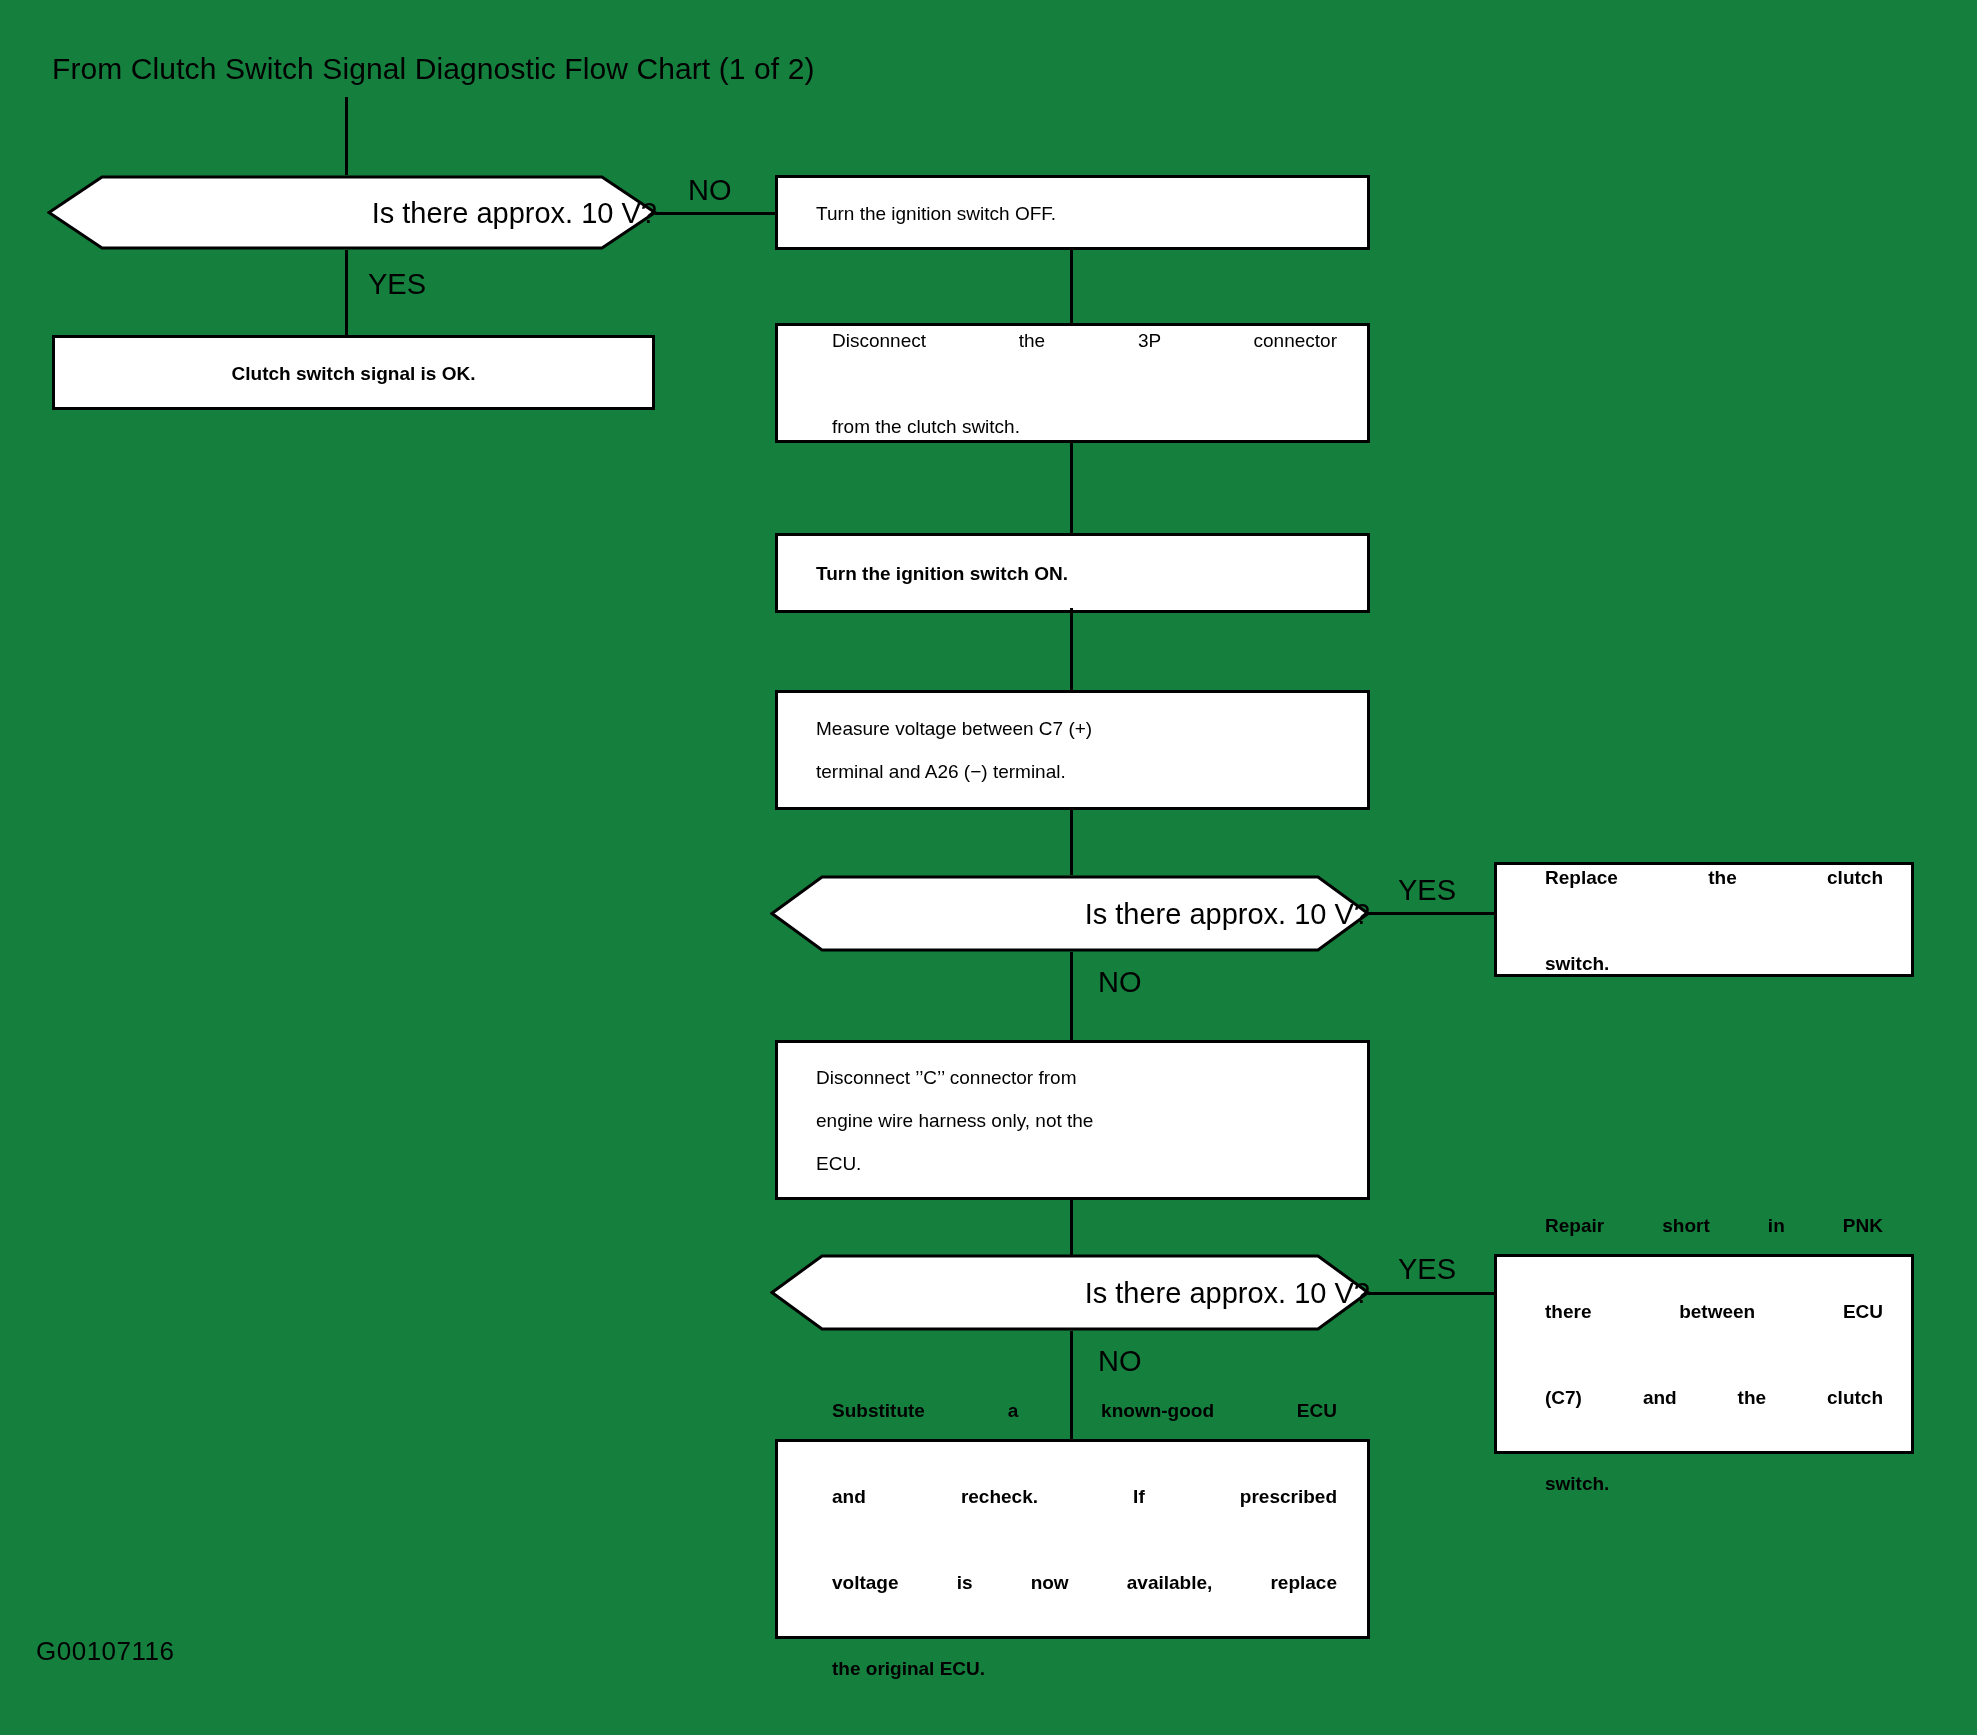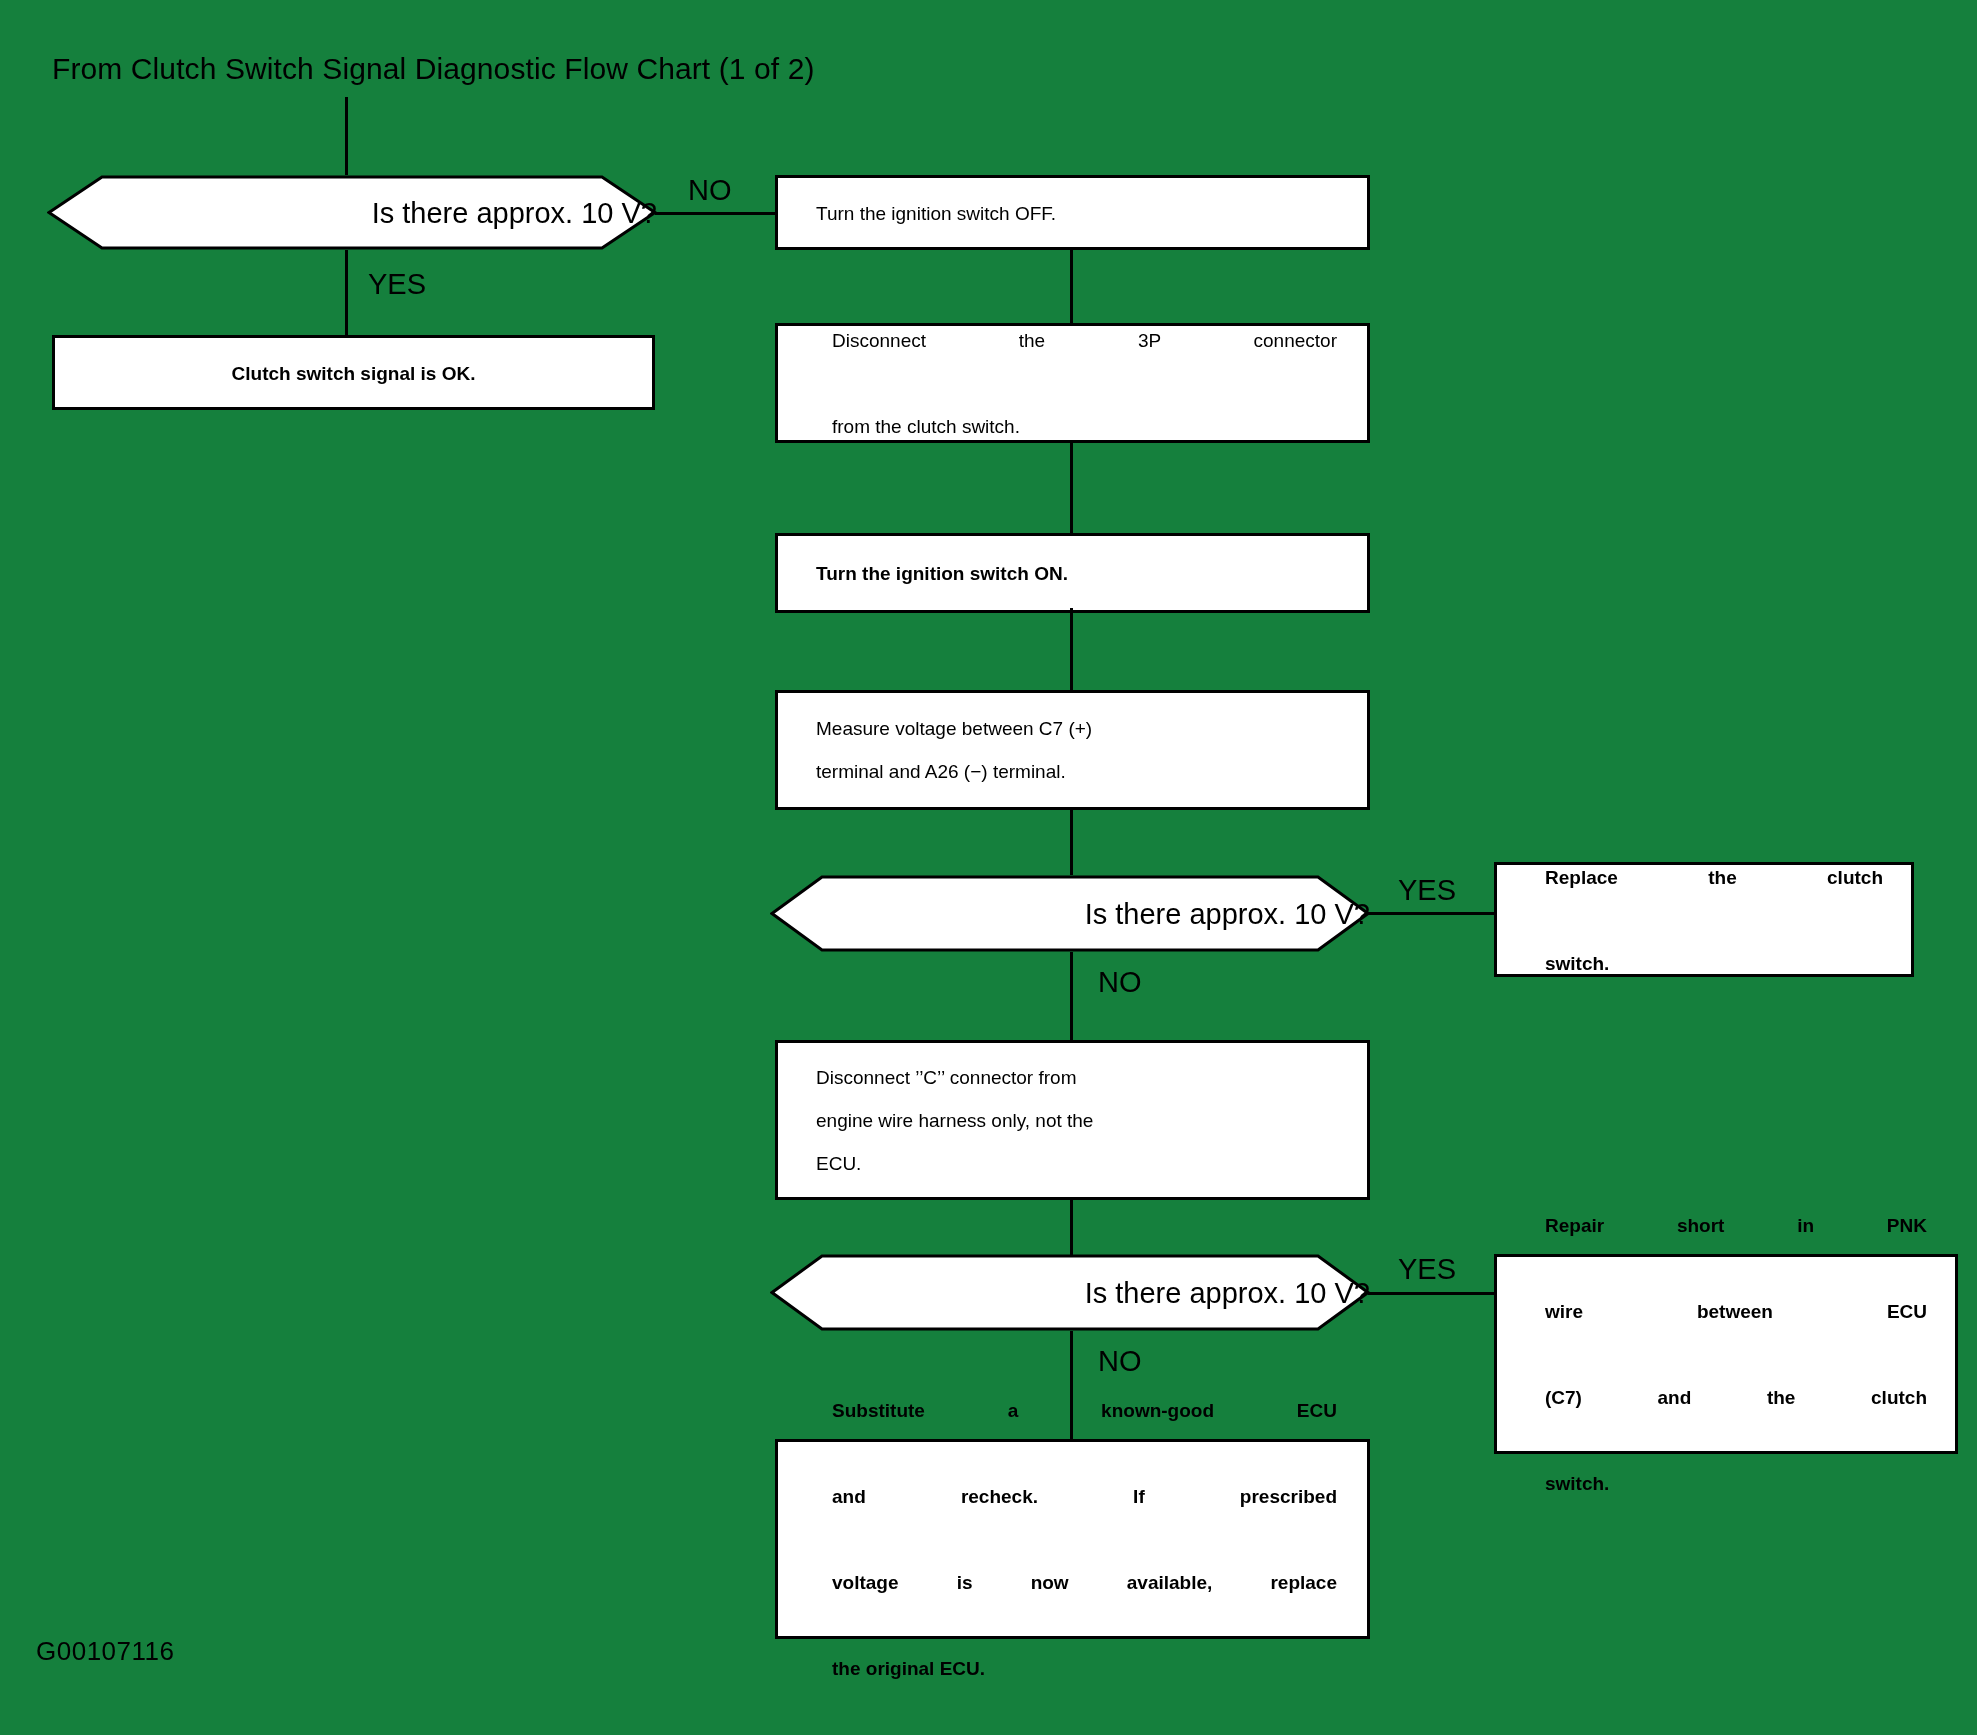--- a/index.html
+++ b/index.html
@@ -193,24 +193,24 @@
     </svg>
     <div class="hex-label">Is there approx. 10 V?</div>
   </div>
 
   <div class="line-h" style="left:1368px; top:1292px; width:126px;"></div>
   <div class="branch-label" style="left:1398px; top:1253px;">YES</div>
 
   <div class="line-v" style="left:1070px; top:1331px; height:108px;"></div>
   <div class="branch-label" style="left:1098px; top:1345px;">NO</div>
 
-  <div class="proc-box" style="left:1494px; top:1254px; width:464px; height:200px;">
+  <div class="proc-box" style="left:1494px; top:1254px; width:420px; height:200px;">
     <div class="txt bold justall" style="left:32px; right:28px;">
       <span class="line">Repair short in PNK</span>
-      <span class="line">wire between ECU</span>
+      <span class="line">there between ECU</span>
       <span class="line">(C7) and the clutch</span>
       <span class="line last">switch.</span>
     </div>
   </div>
 
   <div class="proc-box" style="left:775px; top:1439px; width:595px; height:200px;">
     <div class="txt bold justall">
       <span class="line">Substitute a known-good ECU</span>
       <span class="line">and recheck. If prescribed</span>
       <span class="line">voltage is now available, replace</span>

